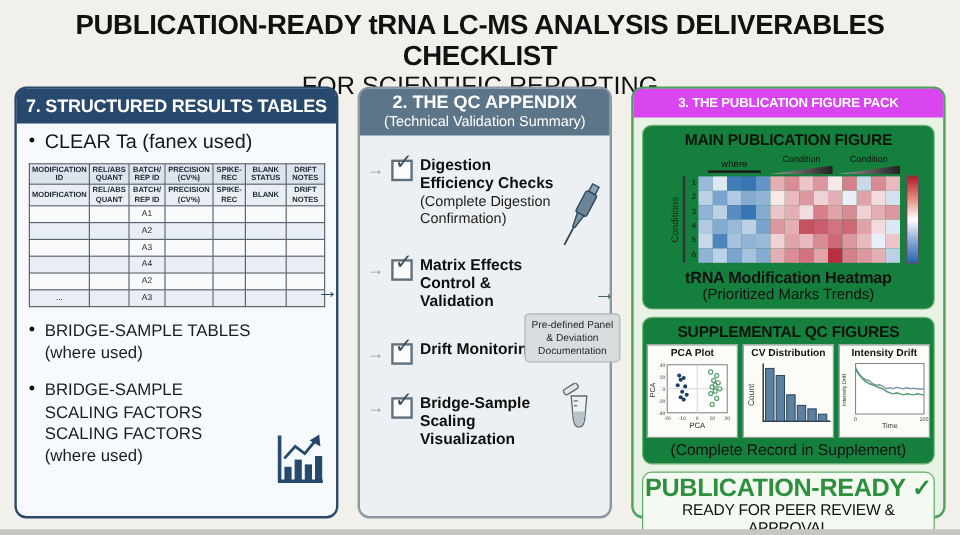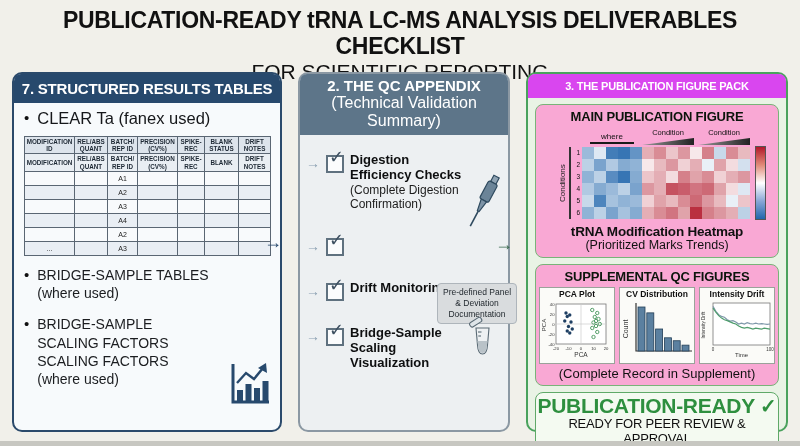--- a/index.html
+++ b/index.html
@@ -26,40 +26,40 @@
   .rtable th{font-size:6.3px;font-weight:700;background:#dde4ec;line-height:1.15;color:#1c2733;}
   .rtable tr.h2 th{background:#e9eef3;}
   .rtable td{font-size:7px;height:11px;color:#222;}
   .rtable tbody tr:nth-child(odd) td{background:#f8fafc;}
   .rtable tbody tr:nth-child(even) td{background:#e9eef4;}
   .chart-icon{position:absolute;right:8px;bottom:4px;}
   
   .panel2{left:286px;width:212px;background:#edf0f2;border:2px solid #8b98a3;}
   .panel2 .panel-header{background:#5d7589;padding:3px 0 5px 0;}
   .h2-title{font-size:15px;font-weight:700;}
-  .h2-sub{font-size:16px;font-weight:400;}
+  .h2-sub{font-size:12px;font-weight:400;}
   .p2-content{position:relative;padding:18px 6px 6px 6px;display:flex;flex-direction:column;gap:25px;}
   .qc-item{display:flex;align-items:flex-start;gap:6px;}
   .item-arrow{color:#8ba0b2;font-size:14px;font-weight:700;line-height:1;margin-top:3px;}
   .cbox{width:14px;height:14px;border:2px solid #5f717f;background:#fbfcfd;position:relative;
         flex:none;margin-top:2px;}
   .tick{position:absolute;left:1px;top:-9px;font-size:18px;color:#3d4f60;line-height:1;}
   .item-text{max-width:122px;}
   .item-title{font-size:13px;font-weight:700;line-height:1.15;color:#0e0f10;}
   .item-note{font-size:12px;font-weight:400;line-height:1.15;color:#1c1c1c;margin-top:1px;}
   .side-note{position:absolute;right:-9px;top:148px;width:74px;background:#d9dcde;
         border:1px solid #aeb5bb;border-radius:4px;font-size:8.5px;line-height:1.3;
         text-align:center;padding:3px 2px;color:#22292f;}
   .pipette-icon{position:absolute;right:8px;top:36px;}
   .tube-icon{position:absolute;right:12px;bottom:10px;}
   
   .panel3{left:514px;width:262px;background:#e9f3e5;border:2px solid #4aa25d;}
   .panel3 .panel-header{background:#d946ef;font-size:11px;padding:6px 0;letter-spacing:-0.2px;}
   .p3-content{padding:6px 7px 0 7px;display:flex;flex-direction:column;gap:6px;}
-  .gcard{background:#f9a8d4;border:1.5px solid #79b379;border-radius:8px;padding:4px 22px;}
+  .gcard{background:#15803d;border:1.5px solid #79b379;border-radius:8px;padding:4px 22px;}
   .gcard-title{font-size:13px;font-weight:700;text-align:center;color:#0c150c;letter-spacing:-0.2px;}
   .hm-block{width:212px;margin:1px auto 0 auto;}
   .hm-top{display:flex;margin-left:26px;height:21px;align-items:flex-end;}
   .hm-g{width:56px;text-align:center;}
   .hm-g1-label{font-size:8px;display:block;border-bottom:2px solid #1a1a1a;margin:0 6px 2px 6px;padding-bottom:1px;}
   .hm-cond-label{font-size:7.5px;display:block;}
   .ramp{height:7px;margin:1px 2px 1px 2px;background:linear-gradient(to right,#9a9a9a,#222);
         clip-path:polygon(0 100%,100% 0,100% 100%);}
   .hm-mid{display:flex;align-items:center;}
   .hm-ylabel{writing-mode:vertical-rl;transform:rotate(180deg);font-size:8px;color:#222;height:72px;
@@ -257,20 +257,23 @@
           <div class="item-text">
             <div class="item-title">Digestion Efficiency Checks</div>
             <div class="item-note">(Complete Digestion Confirmation)</div>
           </div>
         </div>
         <div class="qc-item">
           <span class="item-arrow">→</span>
           <span class="cbox">
             <span class="tick">✓</span>
           </span>
+          <div class="item-text">
+            <div class="item-title">Matrix Effects Control &amp; Validation</div>
+          </div>
         </div>
         <div class="qc-item">
           <span class="item-arrow">→</span>
           <span class="cbox">
             <span class="tick">✓</span>
           </span>
           <div class="item-text">
             <div class="item-title">Drift Monitoring</div>
           </div>
         </div>

